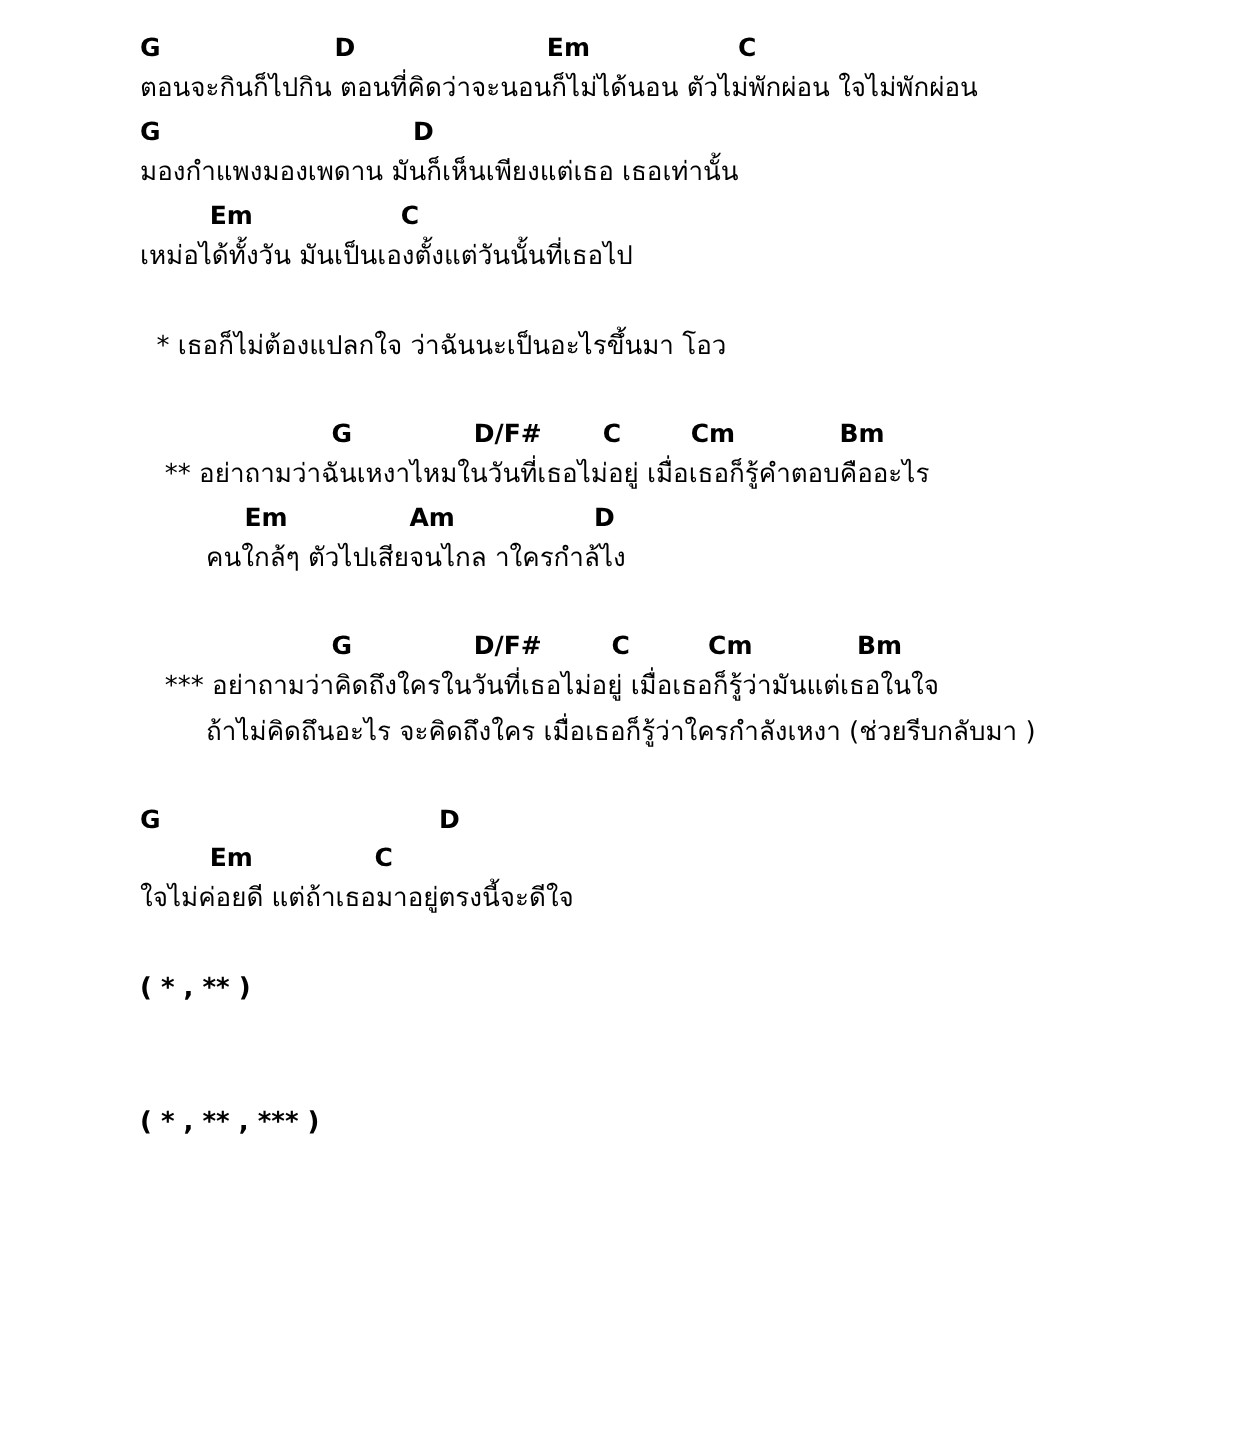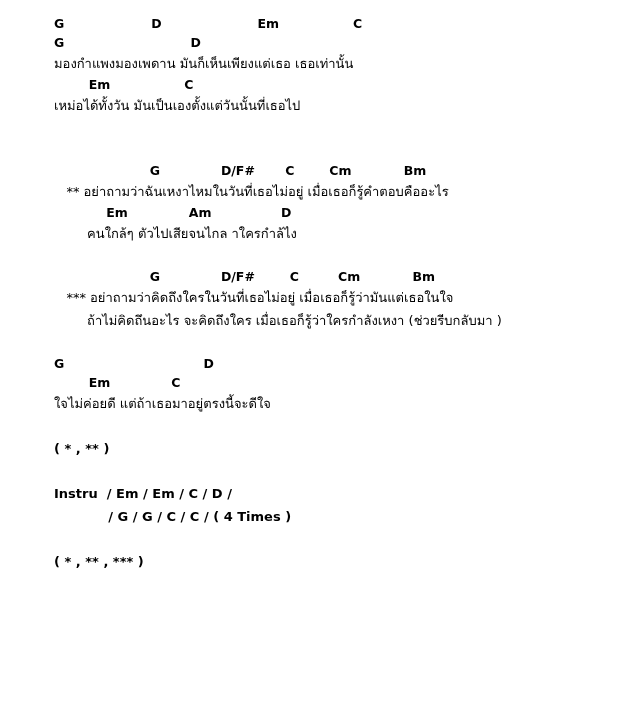--- a/index.html
+++ b/index.html
@@ -15,20 +15,21 @@
     overflow: hidden;
   }
   #sheet {
     position: relative;
     width: 620px;
     height: 720px;
     padding: 0;
   }
   .block {
     position: relative;
+    margin-left: 16px;
   }
   .line {
     white-space: pre;
     line-height: 1.0;
   }
   .chords {
     font-family: "DejaVu Sans", sans-serif;
     font-weight: bold;
     font-size: 12.5px;
     letter-spacing: 0px;
@@ -56,29 +57,31 @@
   }
 </style>
 </head>
 <body>
 
 <div id="sheet">
   <div class="content-wrap">
 
     <div class="block">
       <div class="line chords">G                    D                      Em                 C</div>
+      <div class="line lyrics">ตอนจะกินก็ไปกิน ตอนที่คิดว่าจะนอนก็ไม่ได้นอน ตัวไม่พักผ่อน ใจไม่พักผ่อน</div>
       <div class="line chords">G                             D</div>
       <div class="line lyrics">มองกำแพงมองเพดาน มันก็เห็นเพียงแต่เธอ เธอเท่านั้น</div>
       <div class="line chords">        Em                 C</div>
       <div class="line lyrics">เหม่อได้ทั้งวัน มันเป็นเองตั้งแต่วันนั้นที่เธอไป</div>
     </div>
 
     <div class="spacer-lg"></div>
 
     <div class="block">
+      <div class="line lyrics">  * เธอก็ไม่ต้องแปลกใจ ว่าฉันนะเป็นอะไรขึ้นมา โอว</div>
     </div>
 
     <div class="spacer-lg"></div>
 
     <div class="block">
       <div class="line chords">                      G              D/F#       C        Cm            Bm</div>
       <div class="line lyrics">   ** อย่าถามว่าฉันเหงาไหมในวันที่เธอไม่อยู่ เมื่อเธอก็รู้คำตอบคืออะไร</div>
       <div class="line chords">            Em              Am                D</div>
       <div class="line lyrics">        คนใกล้ๆ ตัวไปเสียจนไกล าใครกำล้ไง</div>
     </div>
@@ -100,24 +103,20 @@
     </div>
 
     <div class="spacer-lg"></div>
 
     <div class="block">
       <div class="line plain">( * , ** )</div>
     </div>
 
     <div class="spacer-lg"></div>
 
-    <div class="block">
-      <div class="line plain">Instru  / Em / Em / C / D /</div>
-      <div class="line plain">            / G / G / C / C / ( 4 Times )</div>
-    </div>
 
     <div class="spacer-lg"></div>
 
     <div class="block">
       <div class="line plain">( * , ** , *** )</div>
     </div>
 
     <div class="spacer-lg"></div>
 
 

